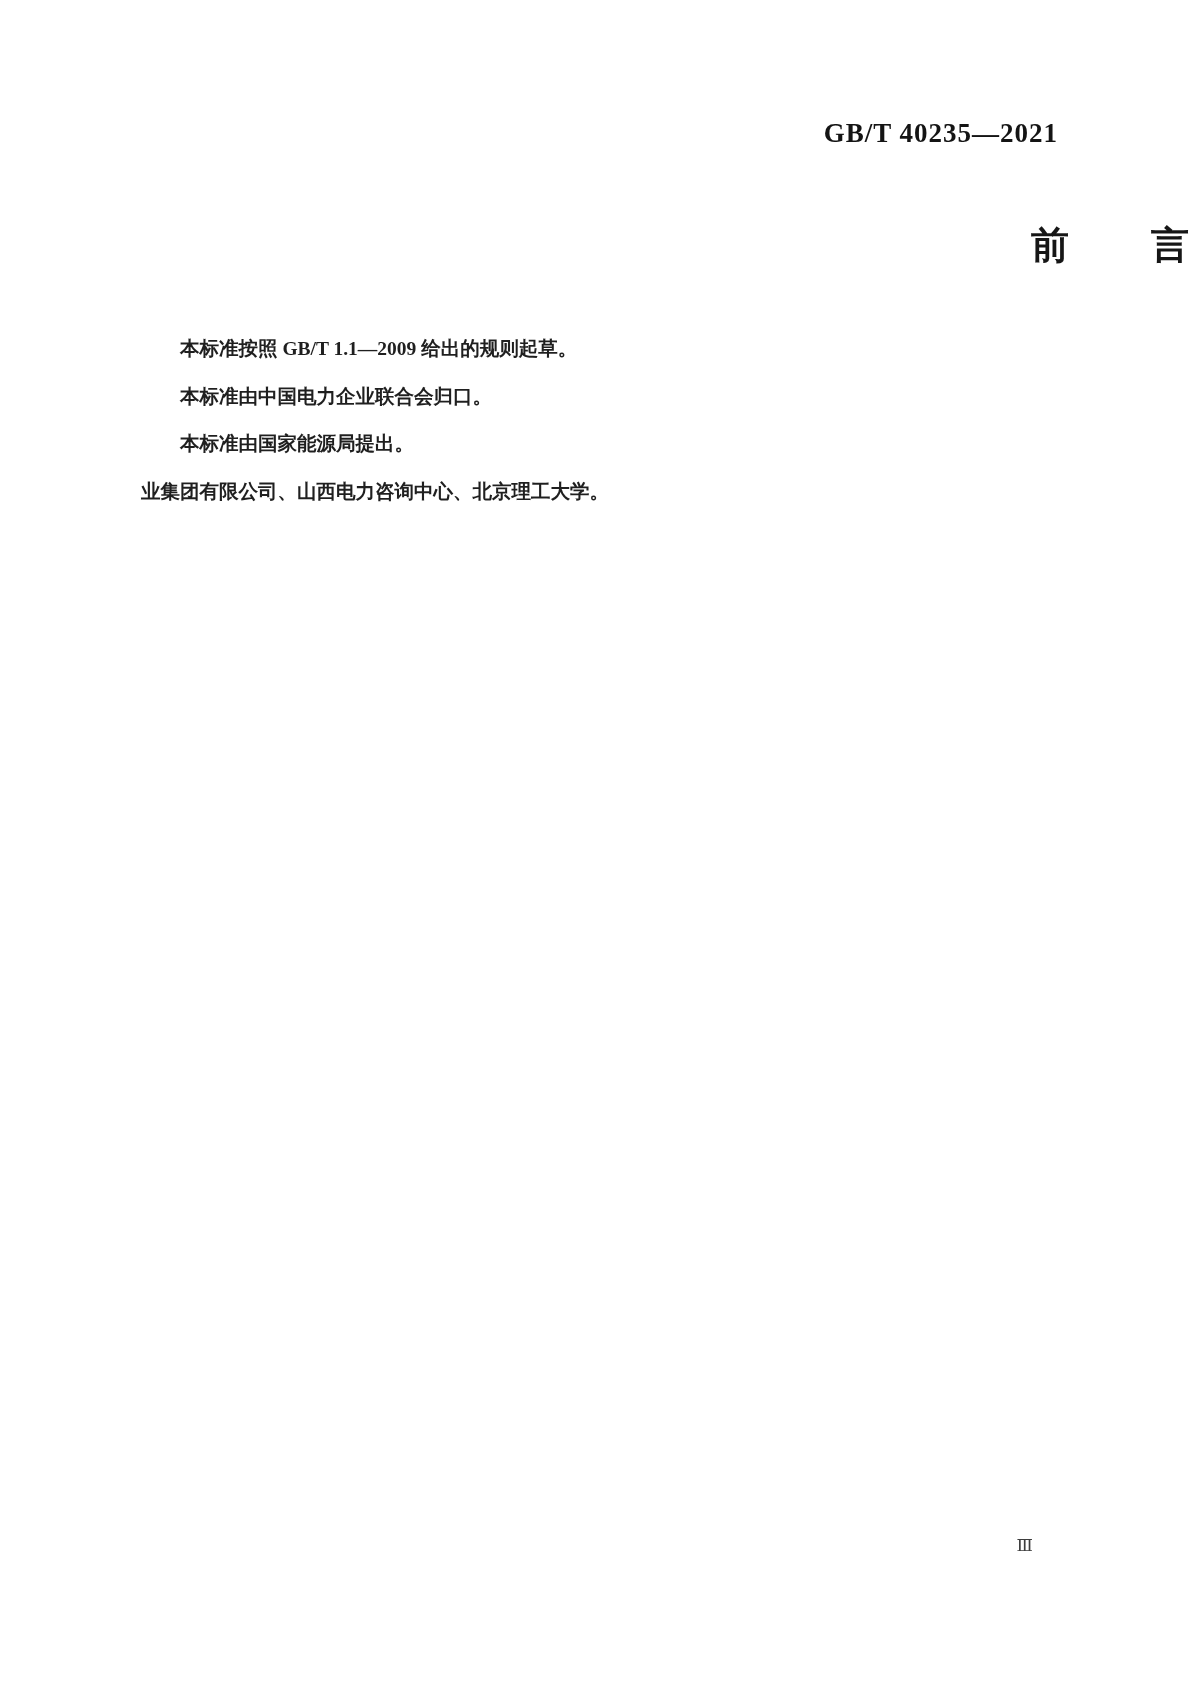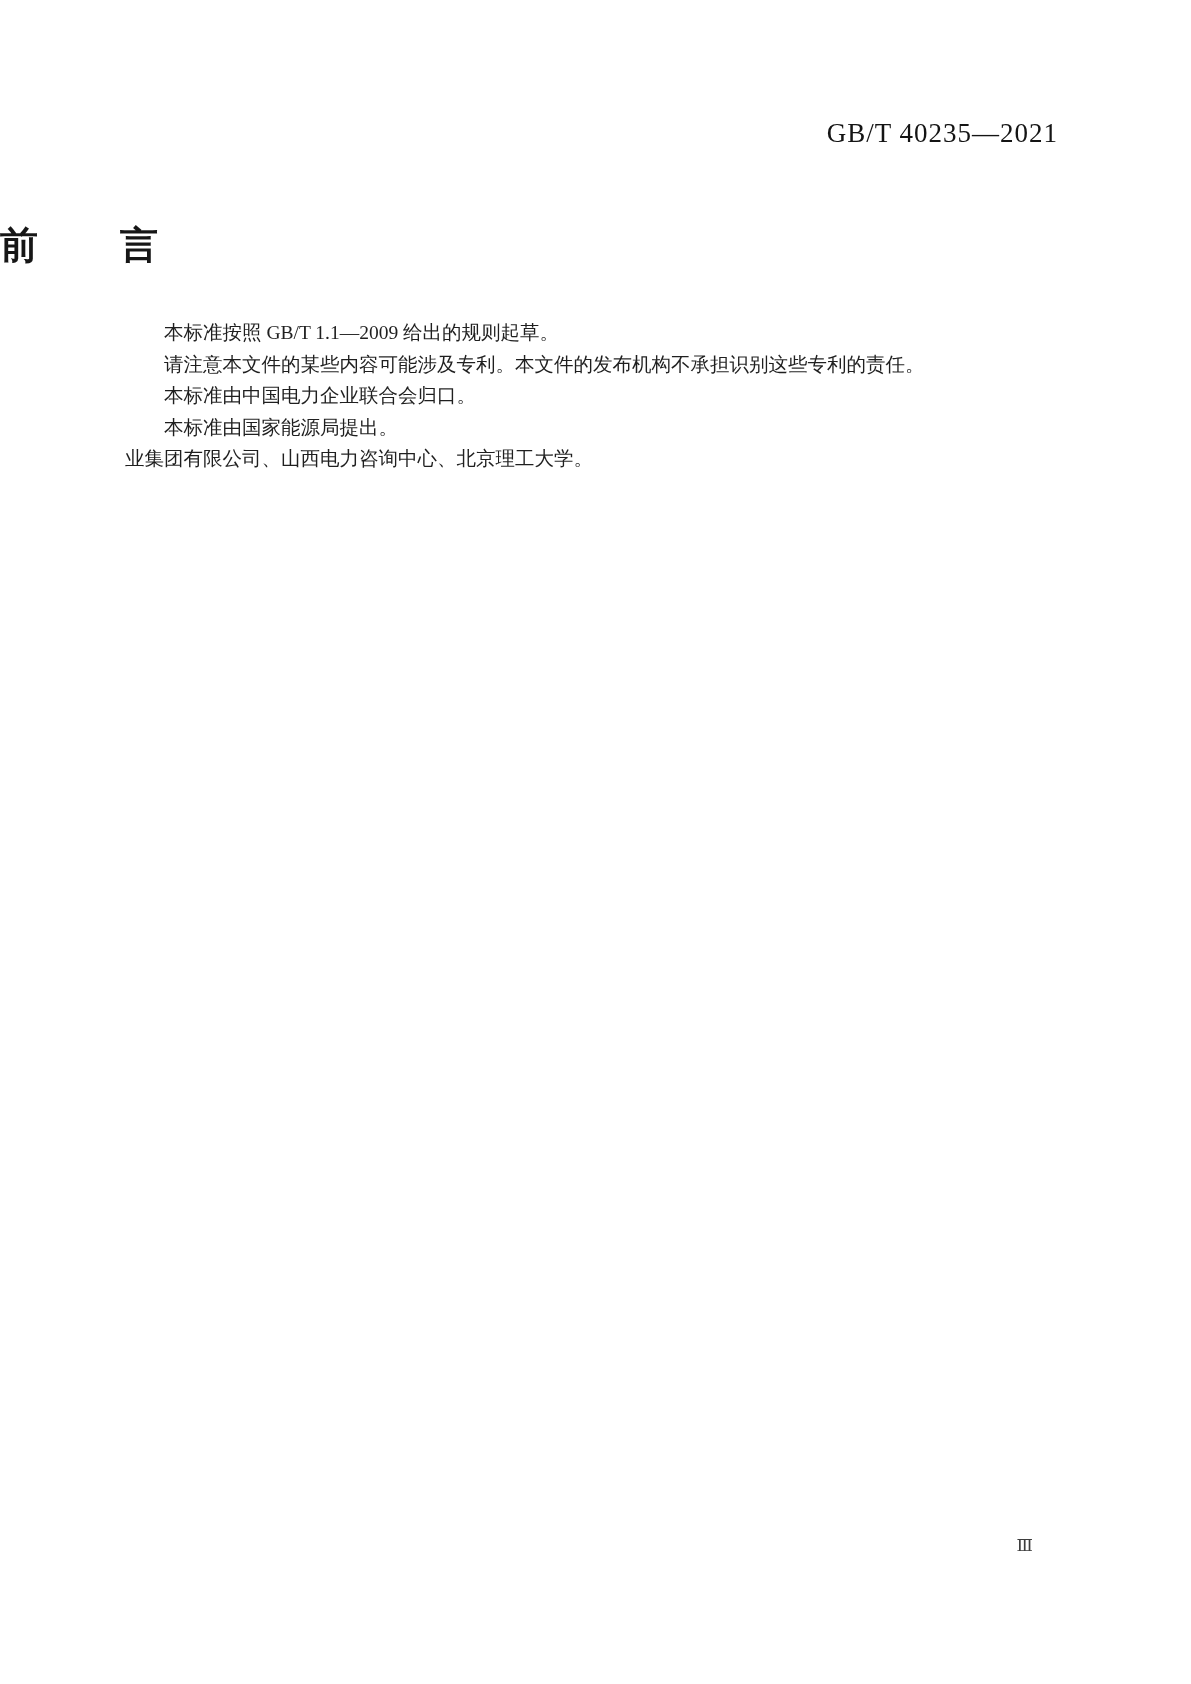--- a/index.html
+++ b/index.html
@@ -14,49 +14,49 @@
     height: 1684px;
     background: #ffffff;
     color: #1f1f1f;
     overflow: hidden;
   }
   .header-code {
     position: absolute;
     top: 118px;
     right: 133px;
     font-size: 27px;
-    font-weight: 400;
+    font-weight: 700;
     letter-spacing: 1px;
     color: #141414;
     font-family: "Liberation Serif", "DejaVu Serif", serif;
     white-space: nowrap;
   }
   .doc-title {
     position: absolute;
     top: 220px;
     left: 0;
     width: 100%;
-    text-align: left;
+    text-align: right;
     font-size: 38px;
     font-weight: 700;
     color: #161616;
     font-family: "Liberation Sans", "DejaVu Sans", sans-serif;
     letter-spacing: 2px;
     white-space: pre;
   }
   .foreword {
     position: absolute;
     top: 317px;
     left: 125px;
     width: 941px;
     font-size: 19.5px;
     line-height: 31.5px;
     color: #1f1f1f;
   }
-  .para { margin: 0; }
+  .para { margin: 16px; font-weight: bold; }
   .line {
     text-align: justify;
     word-break: break-all;
   }
   .line.first { text-indent: 2em; }
   .line.fill {
     text-align-last: justify;
     -moz-text-align-last: justify;
   }
   .page-number {
@@ -75,23 +75,20 @@
 
   <div class="header-code">GB/T 40235—2021</div>
 
   <div class="doc-title">前　　言</div>
 
   <div class="foreword">
       <div class="para">
         <div class="line first">本标准按照 GB/T 1.1—2009 给出的规则起草。</div>
       </div>
       <div class="para">
-        <div class="line first">请注意本文件的某些内容可能涉及专利。本文件的发布机构不承担识别这些专利的责任。</div>
-      </div>
-      <div class="para">
         <div class="line first">本标准由中国电力企业联合会归口。</div>
       </div>
       <div class="para">
         <div class="line first">本标准由国家能源局提出。</div>
       </div>
       <div class="para">
         <div class="line">业集团有限公司、山西电力咨询中心、北京理工大学。</div>
       </div>
       <div class="para">
       </div>

